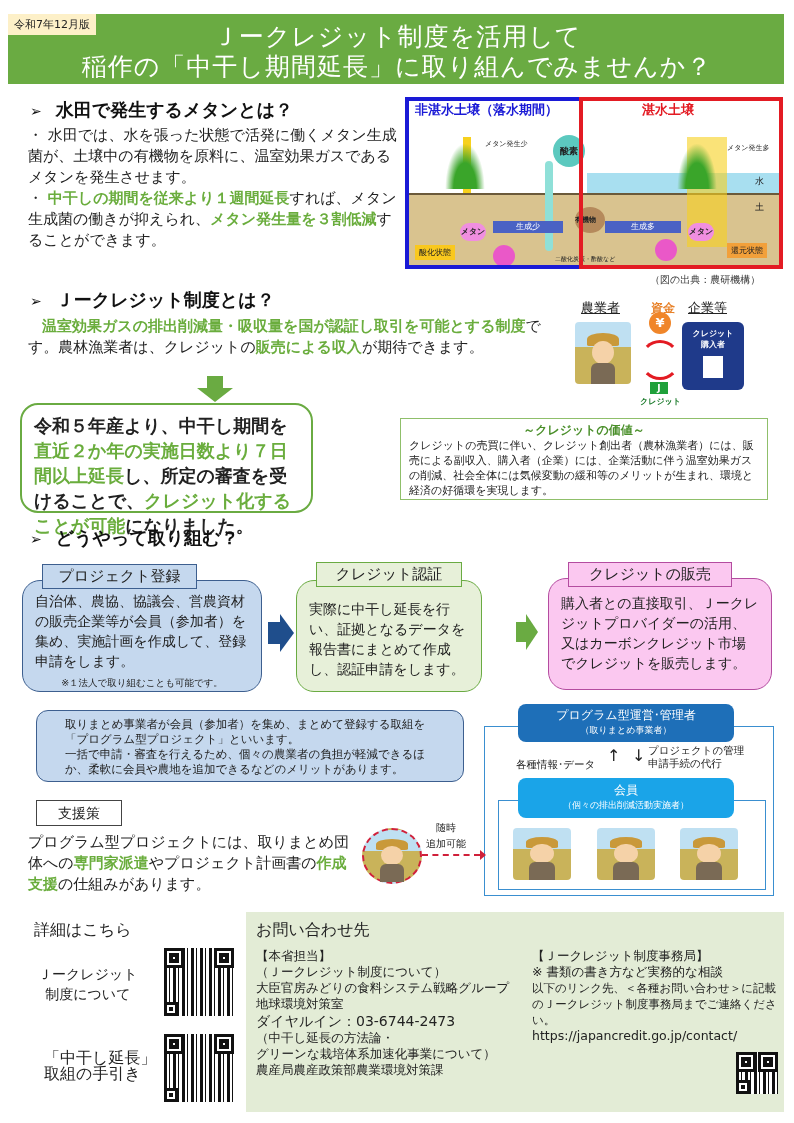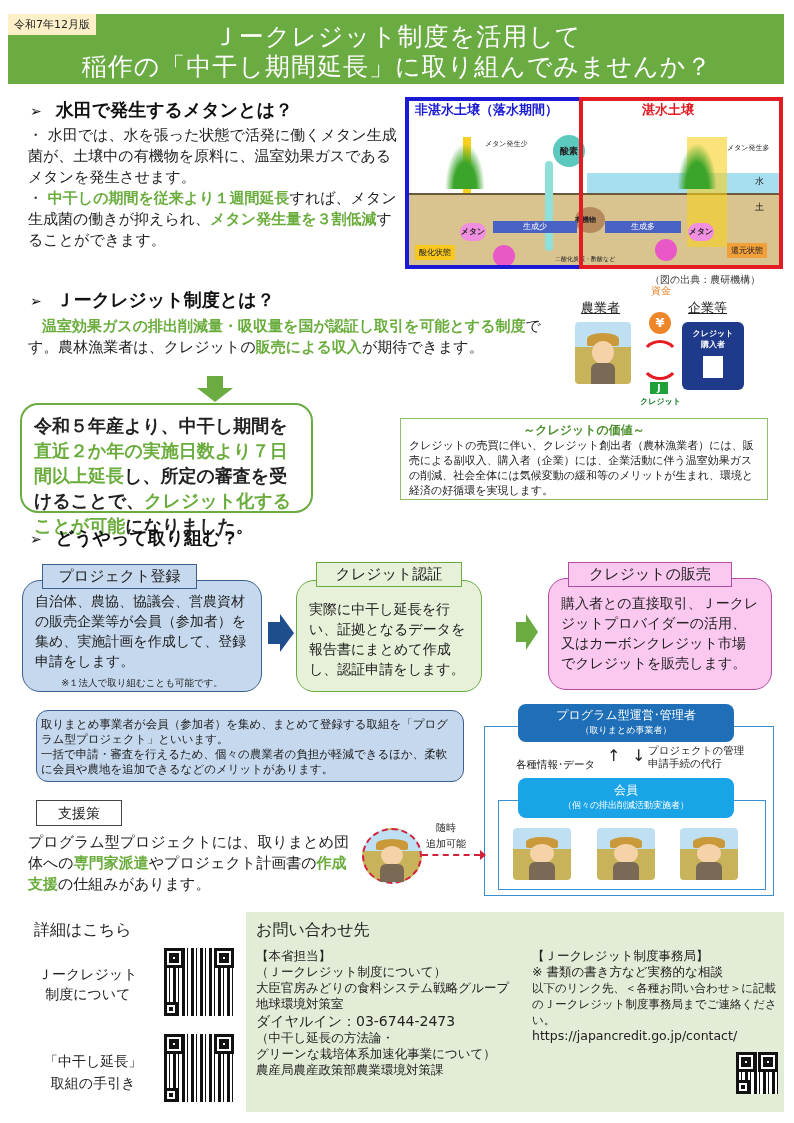--- a/index.html
+++ b/index.html
@@ -75,21 +75,21 @@
   <div class="abs" style="left:40px;top:46px;width:40px;height:46px;background:radial-gradient(ellipse at bottom,#3aa52a 0 40%,transparent 70%)"></div>
   <div class="abs" style="left:272px;top:46px;width:40px;height:46px;background:radial-gradient(ellipse at bottom,#3aa52a 0 40%,transparent 70%)"></div>
   <div class="abs" style="left:80px;top:42px;font-size:7px">メタン発生少</div>
   <div class="abs" style="left:322px;top:46px;font-size:7px">メタン発生多</div>
   <div class="abs" style="left:148px;top:38px;width:32px;height:32px;border-radius:50%;background:#5cc9bf;font-size:9px;font-weight:bold;text-align:center;line-height:32px">酸素</div>
   <div class="abs" style="left:350px;top:78px;font-size:9px">水</div>
   <div class="abs" style="left:350px;top:104px;font-size:9px">土</div>
   <div class="abs" style="left:170px;top:110px;width:30px;height:26px;border-radius:50%;background:#b58a5c;font-size:7px;text-align:left;line-height:26px;font-weight:bold">有機物</div>
   <div class="abs pill" style="left:55px;top:126px;width:26px;height:18px;background:#f08ee0;line-height:18px;font-size:8px;font-weight:bold">メタン</div>
   <div class="abs pill" style="left:283px;top:126px;width:26px;height:18px;background:#f08ee0;line-height:18px;font-size:8px;font-weight:bold">メタン</div>
-  <div class="abs" style="left:88px;top:124px;width:84px;height:12px;background:#4a62c4;color:#fff;font-size:8px;text-align:center;line-height:12px">生成少</div>
+  <div class="abs" style="left:88px;top:124px;width:70px;height:12px;background:#4a62c4;color:#fff;font-size:8px;text-align:center;line-height:12px">生成少</div>
   <div class="abs" style="left:200px;top:124px;width:76px;height:12px;background:#4a62c4;color:#fff;font-size:8px;text-align:center;line-height:12px">生成多</div>
   <div class="abs" style="left:88px;top:148px;width:22px;height:22px;border-radius:50%;background:#ea58c8"></div>
   <div class="abs" style="left:250px;top:142px;width:22px;height:22px;border-radius:50%;background:#ea58c8"></div>
   <div class="abs" style="left:150px;top:158px;font-size:6px">二酸化炭素・酢酸など</div>
   <div class="abs" style="left:10px;top:148px;background:#f9c81e;font-size:8px;padding:2px 4px">酸化状態</div>
   <div class="abs" style="left:322px;top:146px;background:#f2a03a;font-size:8px;padding:2px 4px">還元状態</div>
 </div>
 <div id="diag-left" class="abs"></div>
 <div id="diag-right" class="abs"></div>
 <div class="abs" style="left:415px;top:101px;font-size:13px;font-weight:bold;color:#1a1ad6">非湛水土壌（落水期間）</div>
@@ -106,21 +106,21 @@
 <div class="abs" style="left:207px;top:376px;width:16px;height:12px;background:#6aab42"></div>
 <div class="abs" style="left:197px;top:388px;width:0;height:0;border-left:18px solid transparent;border-right:18px solid transparent;border-top:14px solid #6aab42"></div>
 
 <div class="abs" style="left:581px;top:299px;font-size:13px;text-decoration:underline">農業者</div>
 <div class="abs" style="left:688px;top:299px;font-size:13px;text-decoration:underline">企業等</div>
 <div class="farmer" style="left:575px;top:322px;width:56px;height:62px">
     <div class="hat"></div>
     <div class="face"></div>
     <div class="body"></div>
   </div>
-<div class="abs" style="left:651px;top:284px;font-size:10px;color:#e8822a;font-weight:normal">資金</div>
+<div class="abs" style="left:651px;top:300px;font-size:12px;color:#e8822a;font-weight:bold">資金</div>
 <div class="abs" style="left:649px;top:312px;width:22px;height:22px;border-radius:50%;background:#f0862a;color:#fff;font-size:13px;font-weight:bold;text-align:center;line-height:22px">¥</div>
 <div class="abs" style="left:640px;top:340px;width:40px;height:40px;border-radius:50%;border:3px solid #e31b23;border-left-color:transparent;border-right-color:transparent"></div>
 <div class="abs" style="left:682px;top:322px;width:62px;height:68px;background:#1f3a8a;border-radius:6px">
   <div style="color:#fff;font-size:8px;font-weight:bold;text-align:center;margin-top:6px;white-space:pre-line;line-height:11px">クレジット
 購入者</div>
   <div style="margin:6px auto 0;width:20px;height:22px;background:#fff"></div>
 </div>
 <div class="abs" style="left:650px;top:382px;width:18px;height:12px;background:#1fa03a;color:#fff;font-size:9px;font-weight:bold;text-align:center;line-height:12px">J</div>
 <div class="abs" style="left:640px;top:396px;font-size:8px;color:#1a7a2a;font-weight:bold">クレジット</div>
 
@@ -149,21 +149,21 @@
 </div>
 <div class="abs step-tab" style="left:316px;top:562px;width:146px;background:#e7f0d9;border-color:#6aab42">クレジット認証</div>
 <div class="abs" style="left:516px;top:622px;width:10px;height:20px;background:#6aab42"></div>
 <div class="abs" style="left:526px;top:614px;width:0;height:0;border-top:18px solid transparent;border-bottom:18px solid transparent;border-left:12px solid #6aab42"></div>
 
 <div class="abs step" style="left:548px;top:578px;width:224px;height:112px;background:#fbc8f0;border:1px solid #b44ca0">
   <div style="margin-top:-10px">購入者との直接取引、Ｊークレジットプロバイダーの活用、又はカーボンクレジット市場でクレジットを販売します。</div>
 </div>
 <div class="abs step-tab" style="left:568px;top:562px;width:164px;background:#fbc8f0;border-color:#b44ca0">クレジットの販売</div>
 
-<div class="abs" style="left:36px;top:710px;width:428px;height:72px;background:#c5d8ee;border:1px solid #3d5f8f;border-radius:12px;padding:6px 4px;font-size:11.5px;line-height:15px;white-space:pre-line">取りまとめ事業者が会員（参加者）を集め、まとめて登録する取組を「プログラム型プロジェクト」といいます。
+<div class="abs" style="left:36px;top:710px;width:428px;height:72px;background:#c5d8ee;border:1px solid #3d5f8f;border-radius:12px;padding:6px 28px;font-size:11.5px;line-height:15px;white-space:pre-line">取りまとめ事業者が会員（参加者）を集め、まとめて登録する取組を「プログラム型プロジェクト」といいます。
 一括で申請・審査を行えるため、個々の農業者の負担が軽減できるほか、柔軟に会員や農地を追加できるなどのメリットがあります。</div>
 
 <div id="prog-frame" class="abs"></div>
 <div id="prog-inner" class="abs"></div>
 <div class="abs" style="left:518px;top:704px;width:216px;height:38px;background:#1e6fb8;border-radius:8px;color:#fff;text-align:center">
   <div style="font-size:12px;margin-top:3px">プログラム型運営･管理者</div>
   <div style="font-size:9px">（取りまとめ事業者）</div>
 </div>
 <div class="abs" style="left:516px;top:758px;font-size:10.5px">各種情報･データ</div>
 <div class="abs" style="left:607px;top:746px;font-size:16px">↑</div>
@@ -203,21 +203,21 @@
 追加可能</div>
 <div class="abs" style="left:422px;top:854px;width:58px;border-top:2px dashed #d0203a"></div>
 <div class="abs" style="left:480px;top:850px;width:0;height:0;border-top:5px solid transparent;border-bottom:5px solid transparent;border-left:6px solid #d0203a"></div>
 
 <div class="abs" style="left:34px;top:920px;font-size:16px">詳細はこちら</div>
 <div class="abs" style="left:38px;top:964px;font-size:14px;text-align:center;white-space:pre-line;line-height:20px">Ｊークレジット
 制度について</div>
 <div class="qr" style="left:164px;top:948px;width:70px;height:68px">
     <div class="c3"></div>
   </div>
-<div class="abs" style="left:44px;top:1050px;font-size:14px;text-align:center;white-space:pre-line;line-height:22px">「中干し延長」
+<div class="abs" style="left:44px;top:1050px;font-size:16px;text-align:left;white-space:pre-line;line-height:16px">「中干し延長」
 取組の手引き</div>
 <div class="qr" style="left:164px;top:1034px;width:70px;height:68px">
     <div class="c3"></div>
   </div>
 
 <div id="contact" class="abs"></div>
 <div class="abs" style="left:256px;top:920px;font-size:16px">お問い合わせ先</div>
 <div class="abs small12" style="left:256px;top:948px;width:270px">
   <div>【本省担当】</div>
   <div>（Ｊークレジット制度について）</div>

